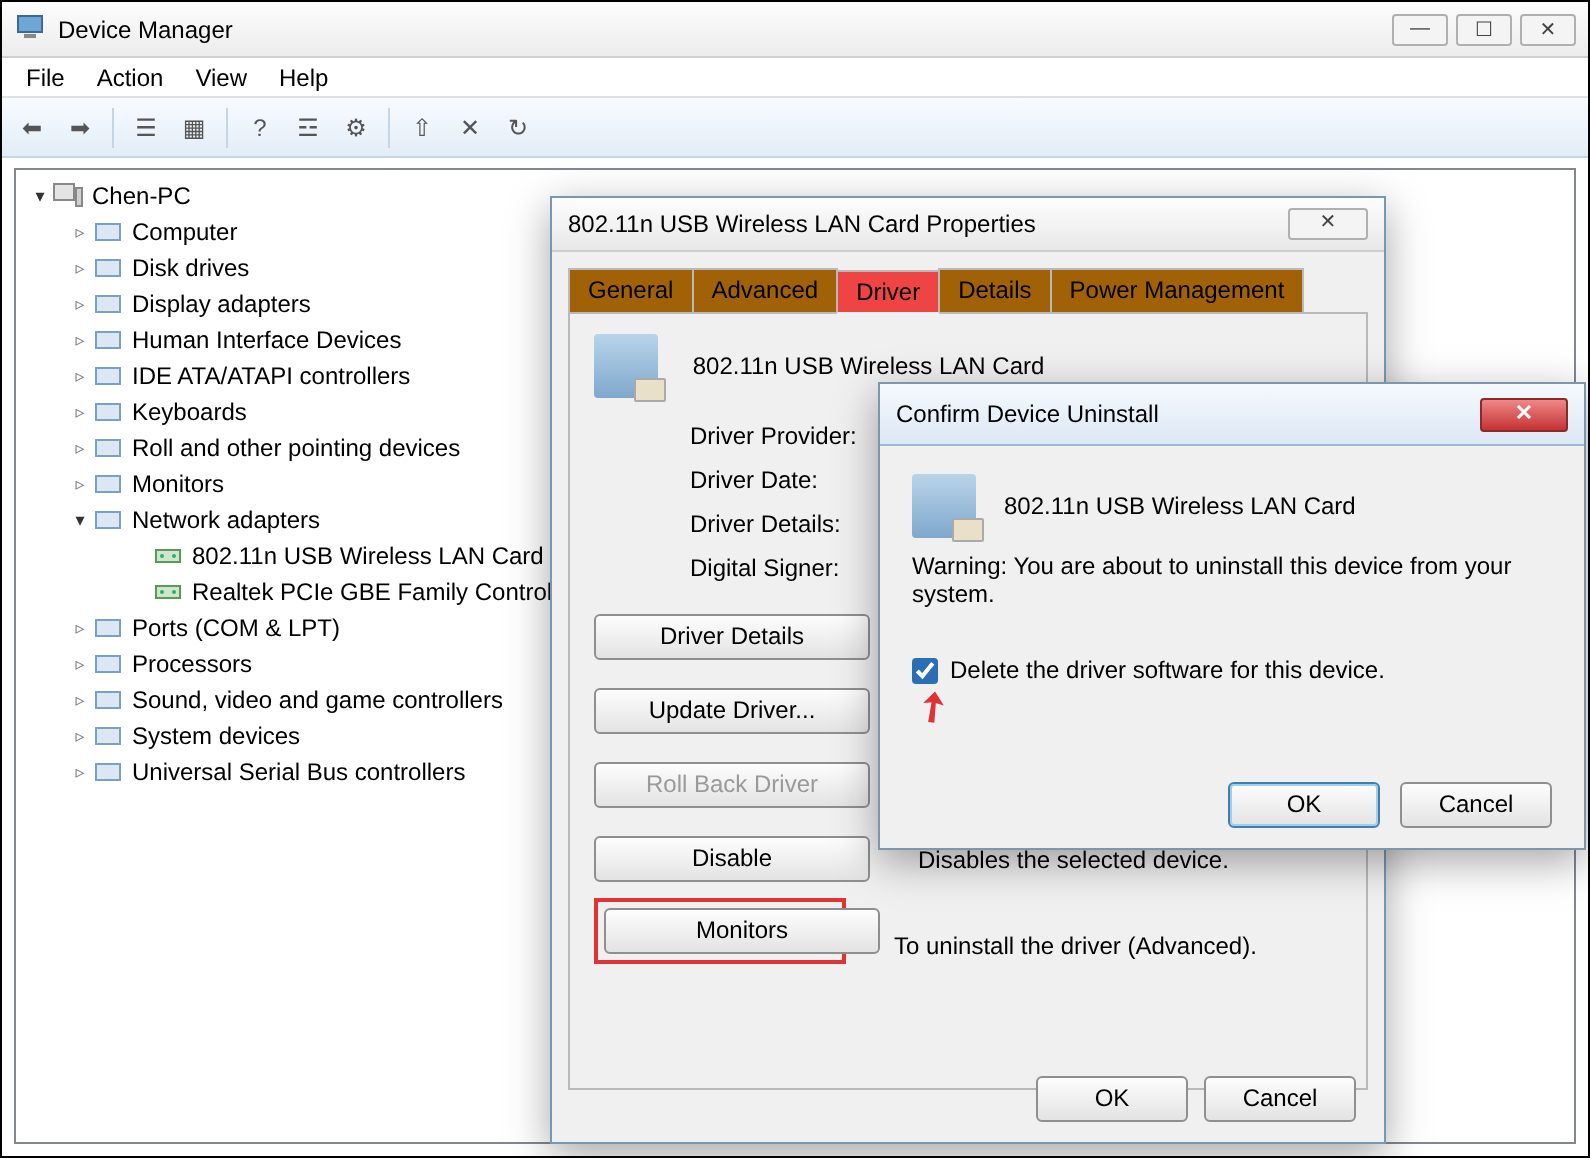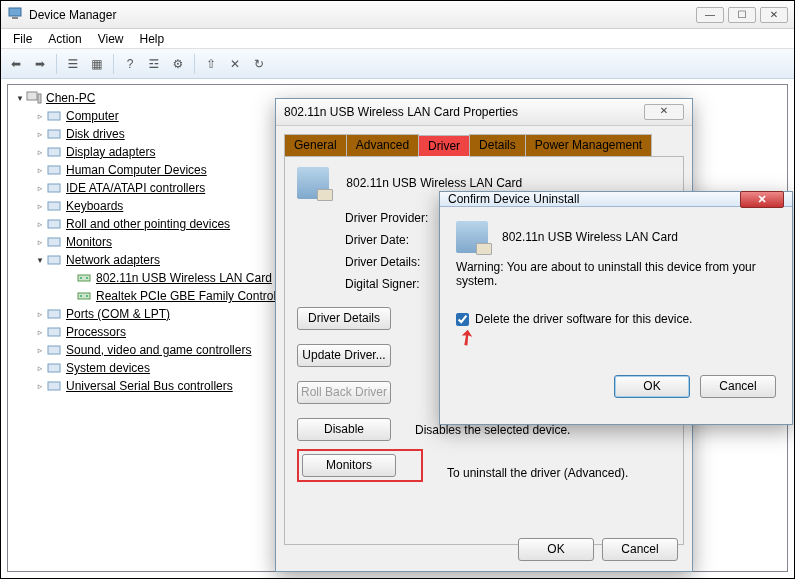--- a/index.html
+++ b/index.html
@@ -27,21 +27,21 @@
 
 
 .tree { padding: 4px 2px; user-select: none; }
 .trow { display: flex; align-items: center; height: 18px; white-space: nowrap; }
 .ind0 { padding-left: 4px; }
 .ind1 { padding-left: 24px; }
 .ind2 { padding-left: 54px; }
 .tarrow { width: 12px; font-size: 9px; color: #7a7a7a; display: inline-block; text-align: center; }
 .tarrow.open { color: #333; }
 .ticon { width: 16px; height: 16px; margin-right: 4px; display: inline-flex; align-items: center; justify-content: center; font-size: 12px; }
-.tlabel { font-size: 12px; text-decoration: underline; }
+.tlabel { font-size: 12px; }
 
 
 .dlg { position: absolute; border: 1px solid #7a97b0; background: #f0f0f0; box-shadow: 0 6px 20px rgba(0,0,0,0.35); }
 .props { top: 97px; left: 274px; width: 418px; height: 474px; }
 .dlgtitle { height: 27px; background: linear-gradient(#fdfdfd,#e8e8e8); border-bottom: 1px solid #ccc; display: flex; align-items: center; padding: 0 8px; font-size: 12px; }
 .dlgtitle .spacer { flex: 1; }
 .dlgclose { width: 40px; height: 16px; border: 1px solid #b0b0b0; border-radius: 2px; background: #f4f4f4; text-align: center; font-size: 10px; color: #444; }
 
 .tabstrip { margin: 8px 8px 0 8px; display: flex; border-bottom: 1px solid #b9b9b9; }
 .tab { padding: 3px 9px; border: 1px solid #b9b9b9; border-bottom: none; background: #a16207; margin-right: -1px; position: relative; cursor: default; font-size: 12px; }
@@ -50,34 +50,34 @@
 .tabbody { border: 1px solid #b9b9b9; border-top: none; margin: 0 8px 8px 8px; padding: 10px 12px; height: 388px; position: relative; background: #f0f0f0;}
 .devicon { width: 32px; height: 32px; background: linear-gradient(#b8d4ea,#7fa8cc); border-radius: 2px; display: inline-block; vertical-align: middle; position: relative; }
 .devicon::after { content:''; position:absolute; right:-4px; bottom:-2px; width:14px; height:10px; background:#e8e0c8; border:1px solid #aaa; border-radius:1px;}
 .devtitle { display: inline-block; margin-left: 14px; vertical-align: middle; font-size: 12px; }
 
 .kv { margin-left: 48px; margin-top: 12px; }
 .kv .row { display: flex; margin-bottom: 8px; }
 .kv .k { width: 110px; }
 
 .btncol { margin-top: 16px; }
-.wbtn { display: block; width: 94px; height: 23px; border: 1px solid #8e8f8f; background: linear-gradient(#fdfdfd,#e3e3e3); border-radius: 3px; text-align: center; line-height: 21px; margin-bottom: 14px; font-size: 12px; cursor: default; }
+.wbtn { display: block; width: 138px; height: 23px; border: 1px solid #8e8f8f; background: linear-gradient(#fdfdfd,#e3e3e3); border-radius: 3px; text-align: center; line-height: 21px; margin-bottom: 14px; font-size: 12px; cursor: default; }
 .wbtn.disabled { color: #9a9a9a; }
 .uninst-wrap { border: 2px solid #e03333; padding: 3px; width: 126px; margin-top:-2px; margin-bottom:12px;}
 .uninst-wrap .wbtn { margin: 0; }
 .rowpair { display:flex; align-items:center; gap:24px; margin-bottom: 10px;}
 .rowpair .wbtn { margin-bottom:0; }
 .btndesc { font-size:12px; }
 
 .dlgbuttons { position: absolute; right: 14px; bottom: 10px; display: flex; gap: 8px; }
 .dlgbuttons .wbtn { display:inline-block; width: 76px; margin:0;}
 
 
 .confirm { top: 190px; left: 438px; width: 354px; height: 234px; background:#f0f0f0; }
-.ctitle { height: 15px; background: linear-gradient(#f5f9fd,#dce8f5); border-bottom: 1px solid #9eb8d3; display:flex; align-items:center; padding:0 8px;}
+.ctitle { height: 31px; background: linear-gradient(#f5f9fd,#dce8f5); border-bottom: 1px solid #9eb8d3; display:flex; align-items:center; padding:0 8px;}
 .ctitle .spacer { flex:1; }
 .credclose { width: 44px; height: 17px; background: linear-gradient(#e88,#c53232); border:1px solid #8a2a2a; border-radius:2px; color:#fff; text-align:center; font-size:11px; line-height:14px; font-weight:bold;}
 .cbody { padding: 14px 16px; position: relative; height: calc(100% - 27px); }
 .crow1 { display:flex; align-items:center; }
 .cmsg { margin-top: 7px; font-size:12px; }
 .cchk { margin-top: 24px; display:flex; align-items:center; gap:6px;}
 input[type=checkbox] { width:13px; height:13px; accent-color:#2a6fb5;}
 .redarrow { position:absolute; top: 118px; left: 18px; color:#e03333; font-size:20px; transform: rotate(-38deg); font-weight:bold;}
 .cbtns { position:absolute; right:16px; bottom:14px; display:flex; gap:10px;}
 .cbtns .wbtn { width:76px; margin:0;}
@@ -164,21 +164,21 @@
           </span>
           <span class="tlabel">Display adapters</span>
         </div>
         <div class="trow ind1">
           <span class="tarrow ">▹</span>
           <span class="ticon">
             <svg width="14" height="12">
               <rect x="1" y="2" width="12" height="8" fill="#dbe7f3" stroke="#7aa0c4"></rect>
             </svg>
           </span>
-          <span class="tlabel">Human Computer Devices</span>
+          <span class="tlabel">Human Interface Devices</span>
         </div>
         <div class="trow ind1">
           <span class="tarrow ">▹</span>
           <span class="ticon">
             <svg width="14" height="12">
               <rect x="1" y="2" width="12" height="8" fill="#dbe7f3" stroke="#7aa0c4"></rect>
             </svg>
           </span>
           <span class="tlabel">IDE ATA/ATAPI controllers</span>
         </div>

